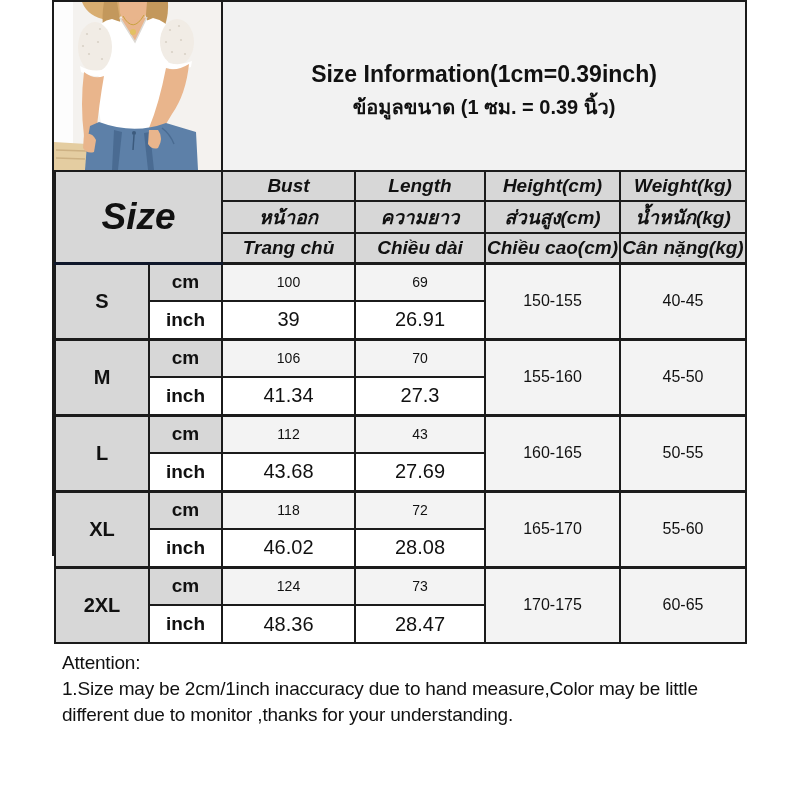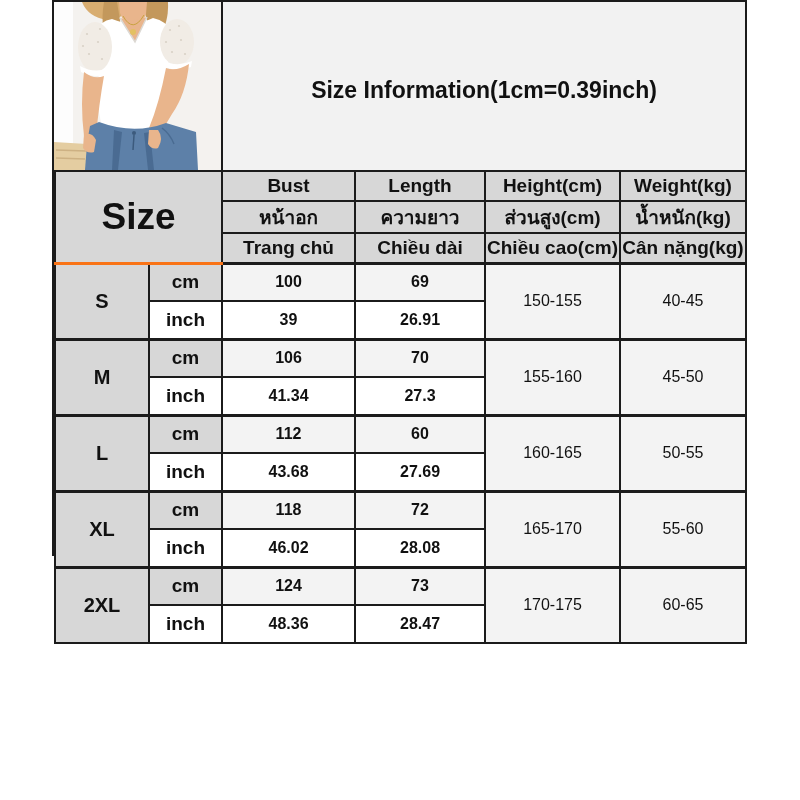--- a/index.html
+++ b/index.html
@@ -47,33 +47,33 @@
     flex: 0 0 auto;
   }
   .size-table td {
     border: 2px solid #1b1b1b;
     text-align: center;
     vertical-align: middle;
     font-size: 19px;
     overflow: hidden;
     white-space: nowrap;
   }
-  tr.hdr td { height: 30px; background: #d7d7d7; font-weight: 700; }
+  tr.hdr td { height: 30px; background: #d7d7d7; font-weight: 700; font-style: italic; }
   td.size-big {
     background: #d7d7d7;
     font-size: 37px; font-weight: 700;
-    border-bottom: 3px solid #f97316;
+    border-bottom: 3px solid #0f172a;
   }
   tr.row-cm td { height: 38px; }
   tr.row-inch td { height: 38px; margin-left: 28px; }
   td.size-label { background: #d7d7d7; font-weight: 700; font-size: 20px; }
   td.unit-cm   { background: #d7d7d7; font-weight: 700; }
   td.unit-inch { background: #ffffff; font-weight: 700; }
-  td.val-cm   { background: #f3f3f3; font-weight: 700; font-size: 16px; }
-  td.val-inch { background: #ffffff; font-weight: 700; font-size: 16px; }
+  td.val-cm   { background: #f3f3f3; font-weight: 400; font-size: 14px; }
+  td.val-inch { background: #ffffff; font-weight: 400; font-size: 20px; }
   td.range    { background: #f3f3f3; font-weight: 400; font-size: 16px; }
   tr.block-top td { border-top: 3px solid #1b1b1b; }
   tr.hdr-last td { border-bottom: 3px solid #1b1b1b; }
   
   .attention {
     flex: 1;
     background: #ffffff;
     padding: 6px 10px 0 8px;
     font-size: 19px;
     line-height: 26px;
@@ -141,20 +141,21 @@
         <path d="M104,128 Q110,136 104,146 Q98,148 94,142 L95,128 Z" fill="#e9b58c"></path>
 
         <path d="M0,140 L33,142 L31,168 L0,168 Z" fill="#e4cda1"></path>
         <path d="M2,148 L32,149 M2,156 L31,157" stroke="#cdb183" stroke-width="1.5"></path>
 
         <path d="M30,132 Q38,130 42,138 L40,150 Q33,152 29,146 Z" fill="#e9b58c"></path>
       </svg>
     </div>
     <div class="title-cell">
       <div class="title-en">Size Information(1cm=0.39inch)</div>
+      <div class="title-th">ข้อมูลขนาด (1 ซม. = 0.39 นิ้ว)</div>
     </div>
   </div>
 
   <table class="size-table">
     <colgroup>
       <col style="width:94px">
         <col style="width:73px">
       <col style="width:133px">
         <col style="width:130px">
       <col style="width:135px">
@@ -207,21 +208,21 @@
       <tr class="row-inch">
         <td class="unit-inch">inch</td>
         <td class="val-inch">41.34</td>
         <td class="val-inch">27.3</td>
       </tr>
 
       <tr class="row-cm block-top">
         <td class="size-label" rowspan="2">L</td>
         <td class="unit-cm">cm</td>
         <td class="val-cm">112</td>
-        <td class="val-cm">60</td>
+        <td class="val-cm">43</td>
         <td class="range" rowspan="2">160-165</td>
         <td class="range" rowspan="2">50-55</td>
       </tr>
       <tr class="row-inch">
         <td class="unit-inch">inch</td>
         <td class="val-inch">43.68</td>
         <td class="val-inch">27.69</td>
       </tr>
 
       <tr class="row-cm block-top">
@@ -248,15 +249,17 @@
       </tr>
       <tr class="row-inch">
         <td class="unit-inch">inch</td>
         <td class="val-inch">48.36</td>
         <td class="val-inch">28.47</td>
       </tr>
     </tbody>
   </table>
 
   <div class="attention">
+    <div>Attention:</div>
+    <div>1.Size may be 2cm/1inch inaccuracy due to hand measure,Color may be little different due to monitor ,thanks for your understanding.</div>
   </div>
 
 </div>
 
 </body></html>

